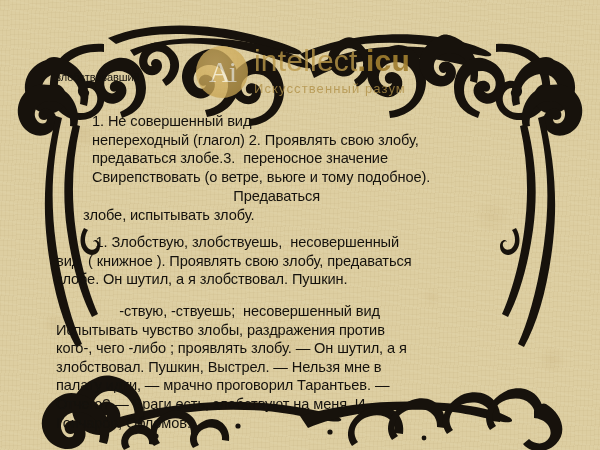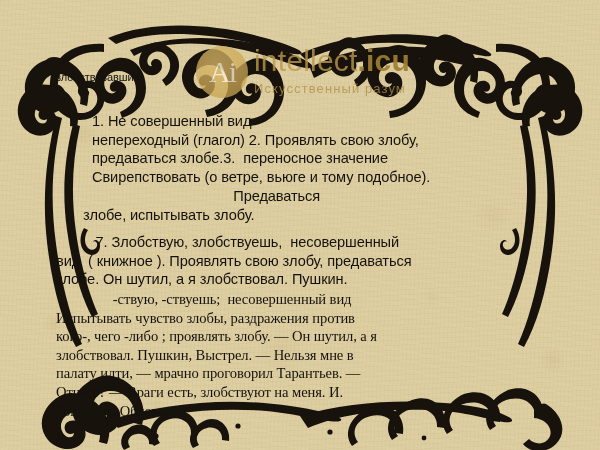--- a/index.html
+++ b/index.html
@@ -131,21 +131,21 @@
     color: #15120d;
     white-space: pre;
     font-size: 14.6px;
     line-height: 18.6px;
     letter-spacing: -0.1px;
   }
   .headword { left: 56px; top: 68px; font-size: 11px; }
   .block-a  { left: 56px; top: 112px; margin-left: 36px; }
   .block-b  { left: 56px; top: 187px; margin-left: 27px; }
   .block-c  { left: 56px; top: 233px; }
-  .block-d  { left: 56px; top: 290px; font-family: Liberation Serif, serif; }
+  .block-d  { left: 56px; top: 302px; }
 </style>
 </head>
 <body>
 
 <div id="page">
 
   <div id="grain"></div>
   <div id="mottle"></div>
 
   <div id="frame">
@@ -223,21 +223,21 @@
   </div>
 
   <div id="content">
     <div class="txt headword">злобствовавший</div>
     <div class="txt block-a">1. Не совершенный вид
 непереходный (глагол) 2. Проявлять свою злобу,
 предаваться злобе.3.  переносное значение
 Свирепствовать (о ветре, вьюге и тому подобное).</div>
     <div class="txt block-b">                                      Предаваться
 злобе, испытывать злобу.</div>
-    <div class="txt block-c">          7. Злобствую, злобствуешь,  несовершенный
+    <div class="txt block-c">          1. Злобствую, злобствуешь,  несовершенный
 вид  ( книжное ). Проявлять свою злобу, предаваться
 злобе. Он шутил, а я злобствовал. Пушкин.</div>
     <div class="txt block-d">                -ствую, -ствуешь;  несовершенный вид
 Испытывать чувство злобы, раздражения против
 кого-, чего -либо ; проявлять злобу. — Он шутил, а я
 злобствовал. Пушкин, Выстрел. — Нельзя мне в
 палату идти, — мрачно проговорил Тарантьев. —
 Отчего? — Враги есть, злобствуют на меня. И.
 Гончаров, Обломов.</div>
   </div>

